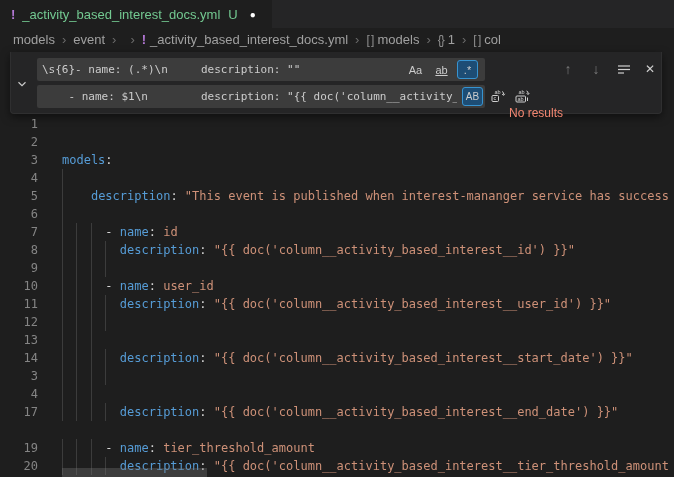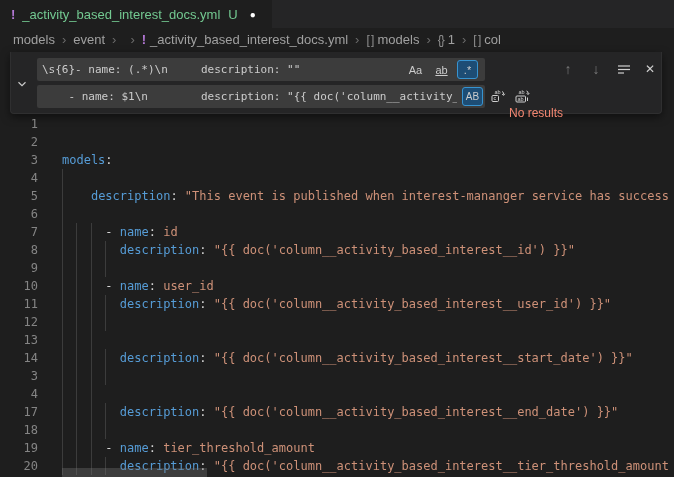--- a/index.html
+++ b/index.html
@@ -159,19 +159,18 @@
       <div class="line" style="top: 126px;"><span class="lnum">8</span><i class="guide" style="left: 62px;"></i><i class="guide" style="left: 76.45px;"></i><i class="guide" style="left: 90.9px;"></i><i class="guide" style="left: 105.35px;"></i><span class="code"><span class="tk-p">        </span><span class="tk-k">description</span><span class="tk-p">: </span><span class="tk-s">"{{ doc('column__activity_based_interest__id') }}"</span></span></div>
       <div class="line" style="top: 144px;"><span class="lnum">9</span><i class="guide" style="left: 62px;"></i><i class="guide" style="left: 76.45px;"></i><i class="guide" style="left: 90.9px;"></i><i class="guide" style="left: 105.35px;"></i><span class="code"></span></div>
       <div class="line" style="top: 162px;"><span class="lnum">10</span><i class="guide" style="left: 62px;"></i><i class="guide" style="left: 76.45px;"></i><i class="guide" style="left: 90.9px;"></i><span class="code"><span class="tk-p">      - </span><span class="tk-k">name</span><span class="tk-p">: </span><span class="tk-s">user_id</span></span></div>
       <div class="line" style="top: 180px;"><span class="lnum">11</span><i class="guide" style="left: 62px;"></i><i class="guide" style="left: 76.45px;"></i><i class="guide" style="left: 90.9px;"></i><i class="guide" style="left: 105.35px;"></i><span class="code"><span class="tk-p">        </span><span class="tk-k">description</span><span class="tk-p">: </span><span class="tk-s">"{{ doc('column__activity_based_interest__user_id') }}"</span></span></div>
       <div class="line" style="top: 198px;"><span class="lnum">12</span><i class="guide" style="left: 62px;"></i><i class="guide" style="left: 76.45px;"></i><i class="guide" style="left: 90.9px;"></i><i class="guide" style="left: 105.35px;"></i><span class="code"></span></div>
       <div class="line" style="top: 216px;"><span class="lnum">13</span><i class="guide" style="left: 62px;"></i><i class="guide" style="left: 76.45px;"></i><i class="guide" style="left: 90.9px;"></i></div>
       <div class="line" style="top: 234px;"><span class="lnum">14</span><i class="guide" style="left: 62px;"></i><i class="guide" style="left: 76.45px;"></i><i class="guide" style="left: 90.9px;"></i><i class="guide" style="left: 105.35px;"></i><span class="code"><span class="tk-p">        </span><span class="tk-k">description</span><span class="tk-p">: </span><span class="tk-s">"{{ doc('column__activity_based_interest__start_date') }}"</span></span></div>
       <div class="line" style="top: 252px;"><span class="lnum">3</span><i class="guide" style="left: 62px;"></i><i class="guide" style="left: 76.45px;"></i><i class="guide" style="left: 90.9px;"></i><i class="guide" style="left: 105.35px;"></i><span class="code"></span></div>
       <div class="line" style="top: 270px;"><span class="lnum">4</span><i class="guide" style="left: 62px;"></i><i class="guide" style="left: 76.45px;"></i><i class="guide" style="left: 90.9px;"></i></div>
       <div class="line" style="top: 288px;"><span class="lnum">17</span><i class="guide" style="left: 62px;"></i><i class="guide" style="left: 76.45px;"></i><i class="guide" style="left: 90.9px;"></i><i class="guide" style="left: 105.35px;"></i><span class="code"><span class="tk-p">        </span><span class="tk-k">description</span><span class="tk-p">: </span><span class="tk-s">"{{ doc('column__activity_based_interest__end_date') }}"</span></span></div>
-      <div class="line" style="top: 306px;"><span class="lnum">18</span><i class="guide" style="left: 62px;"></i><i class="guide" style="left: 76.45px;"></i><i class="guide" style="left: 90.9px;"></i><i class="guide" style="left: 105.35px;"></i><span class="code"></span></div>
       <div class="line" style="top: 324px;"><span class="lnum">19</span><i class="guide" style="left: 62px;"></i><i class="guide" style="left: 76.45px;"></i><i class="guide" style="left: 90.9px;"></i><span class="code"><span class="tk-p">      - </span><span class="tk-k">name</span><span class="tk-p">: </span><span class="tk-s">tier_threshold_amount</span></span></div>
       <div class="line" style="top: 342px;"><span class="lnum">20</span><i class="guide" style="left: 62px;"></i><i class="guide" style="left: 76.45px;"></i><i class="guide" style="left: 90.9px;"></i><i class="guide" style="left: 105.35px;"></i><span class="code"><span class="tk-p">        </span><span class="tk-k">description</span><span class="tk-p">: </span><span class="tk-s">"{{ doc('column__activity_based_interest__tier_threshold_amount</span></span></div>
     </div>
   <div class="hscroll"></div>
 
 </div>
 
 </body></html>

